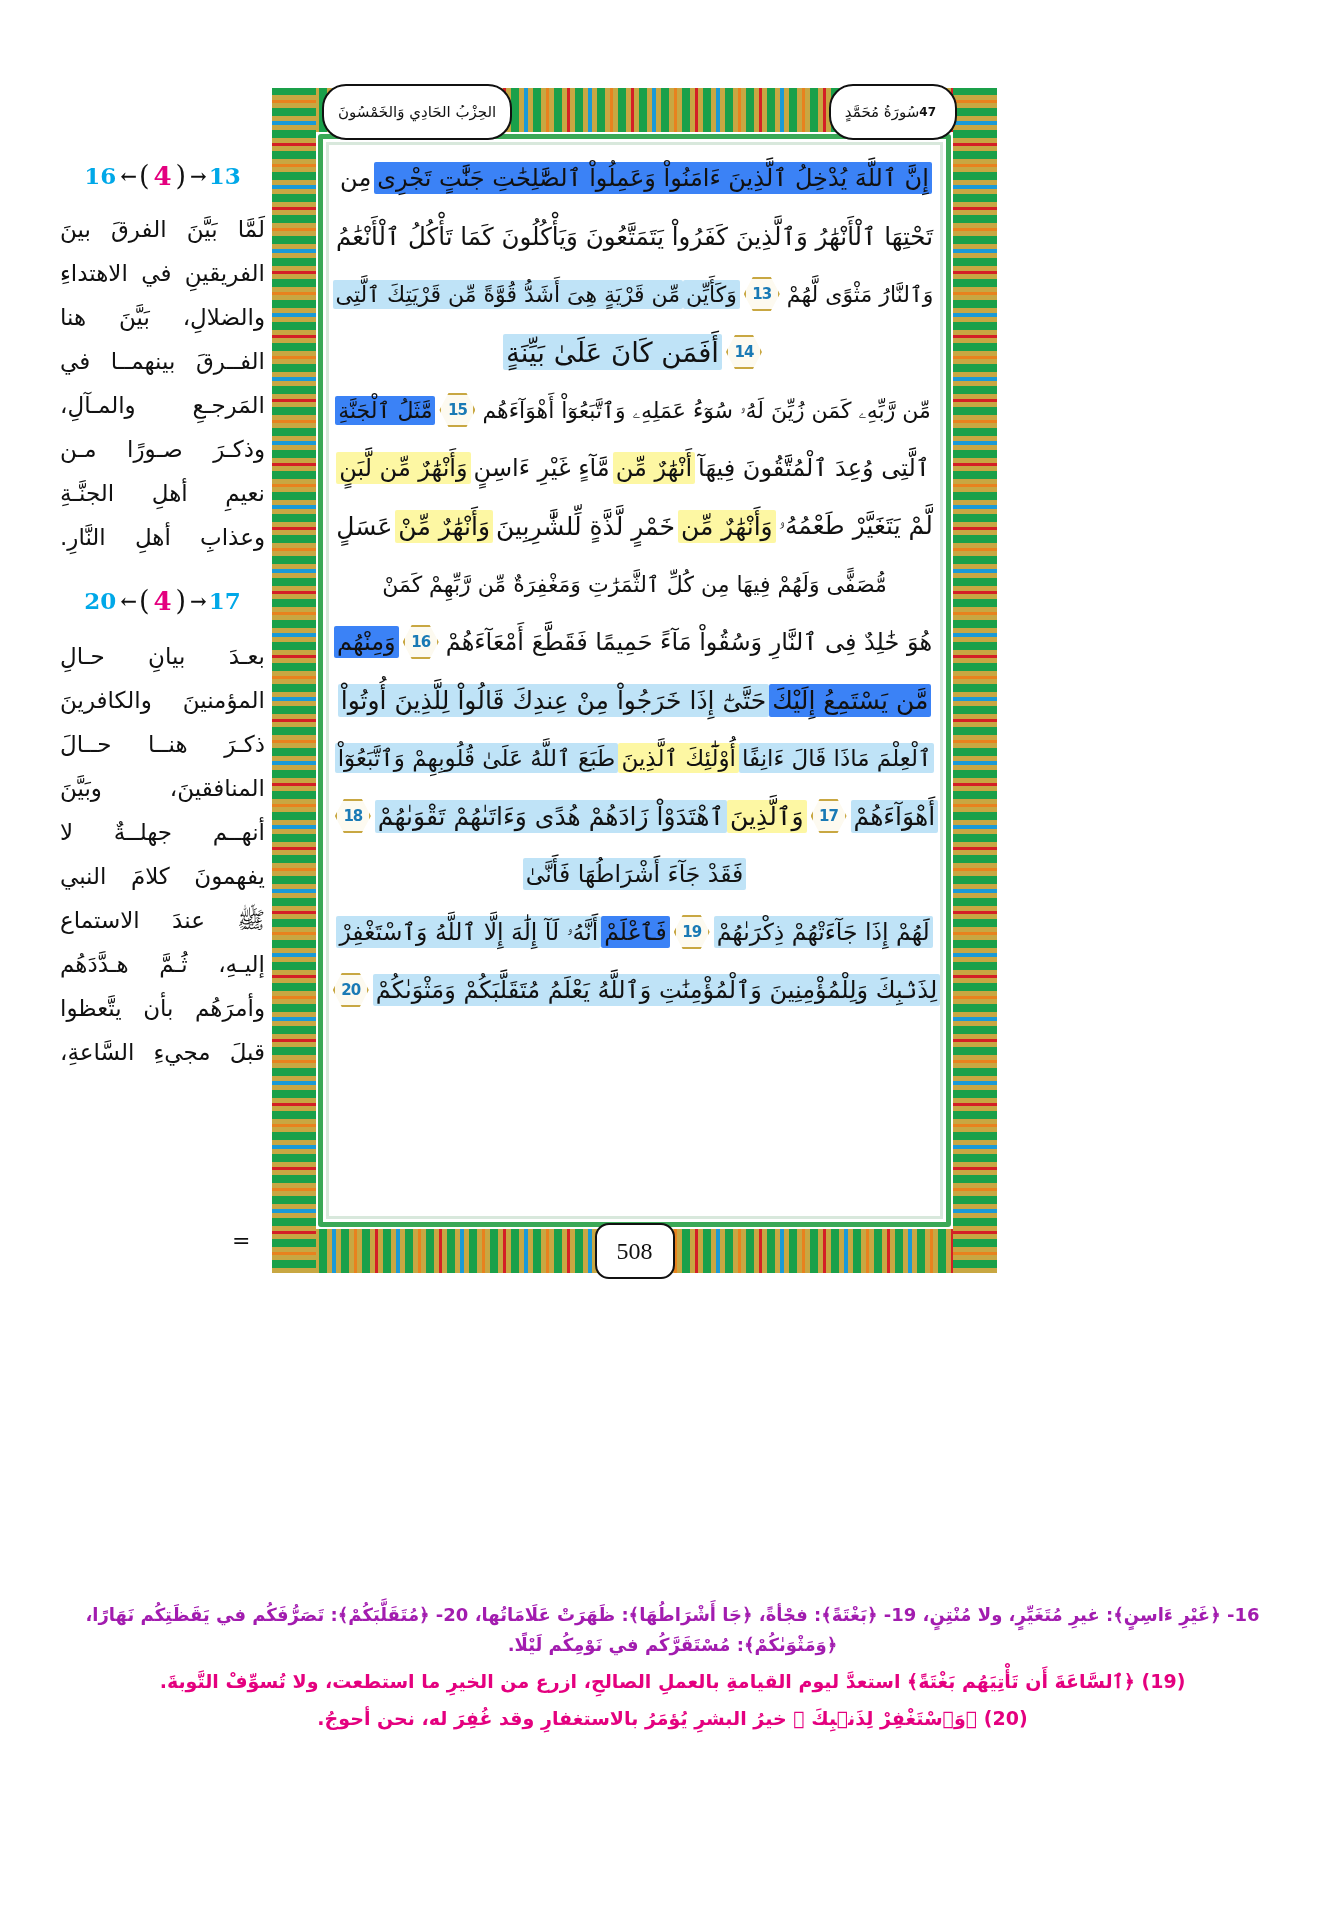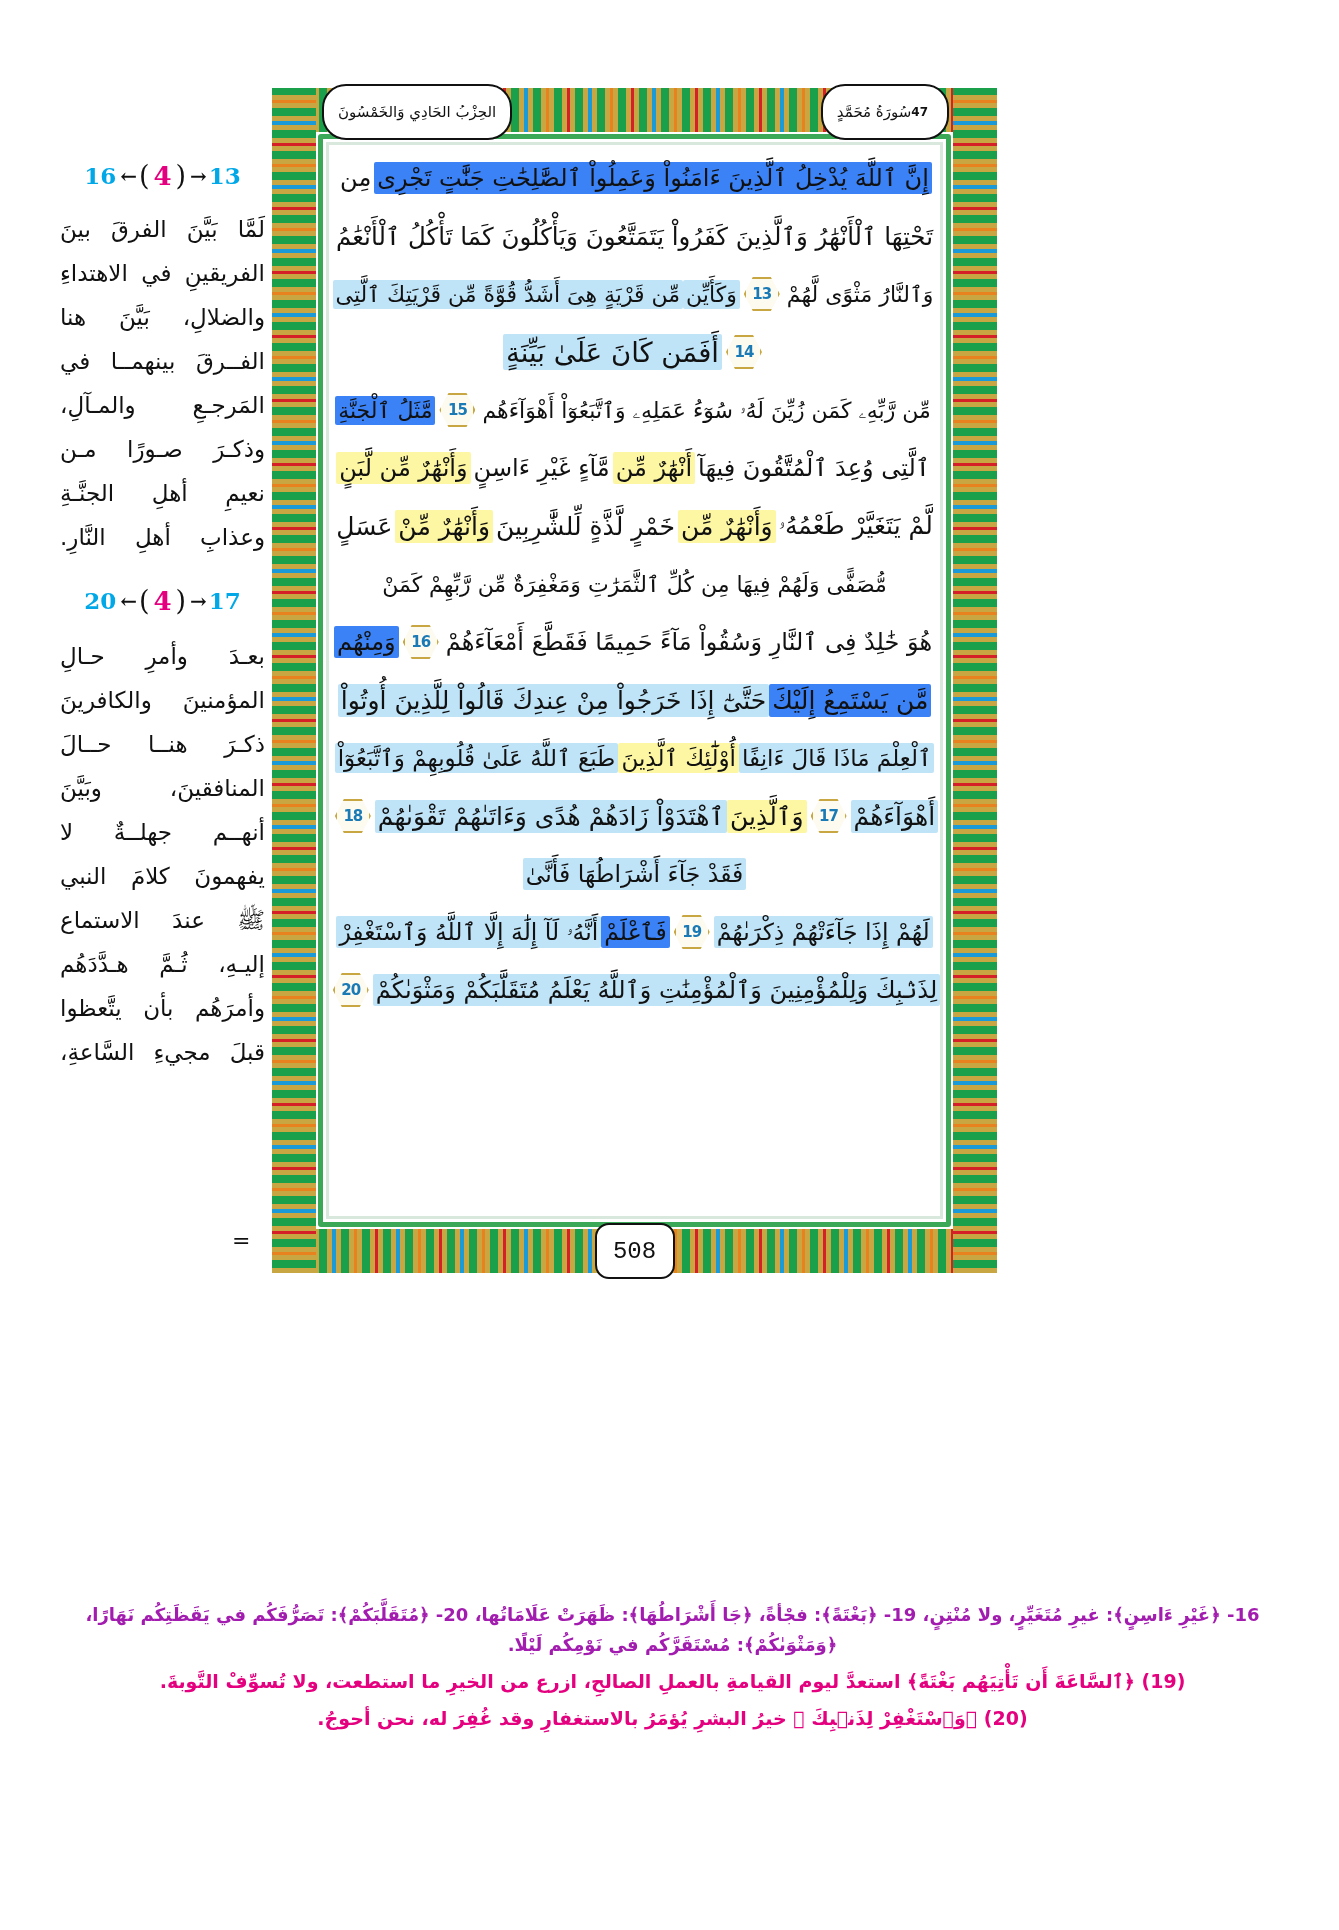--- a/index.html
+++ b/index.html
@@ -110,33 +110,33 @@
     position:absolute;top:-4px;height:52px;
     background:#fff;border:2px solid #111;border-radius:24px;
     display:flex;align-items:center;justify-content:center;
     padding:0 14px;z-index:6;
   }
   .cartouche span{
     font-size:15px;color:#111;direction:rtl;white-space:nowrap;
     font-family:"DejaVu Sans","Liberation Sans",sans-serif;
   }
   #hizb-cart{left:50px;}
-  #surah-cart{right:48px;}
+  #surah-cart{right:40px;}
   #surah-cart .snum{
     font-size:12px;margin-right:5px;color:#111;font-weight:bold;
   }
 
   
   #pagenum{
     position:absolute;left:50%;transform:translateX(-50%);
     bottom:-6px;width:76px;height:52px;background:#fff;
     border:2px solid #111;border-radius:14px;
     display:flex;align-items:center;justify-content:center;
     font-size:24px;color:#111;z-index:6;
-    font-family:Liberation Mono, monospace;
+    font-family:Liberation Serif, serif;
   }
 
   
   #footnotes{
     position:absolute;left:62px;right:56px;top:1600px;
     direction:rtl;text-align:center;
   }
   .fn-blue{
     color:#a21caf;font-size:18px;line-height:30px;font-weight:bold;
     font-family:"DejaVu Sans","Liberation Sans",sans-serif;
@@ -176,21 +176,21 @@
   <div class="sec-head" style="margin-top:26px;">
     <span class="n-blue">20</span>
     <span class="arrow">←</span>
     <span class="paren">(</span>
     <span class="n-mag">4</span>
     <span class="paren">)</span>
     <span class="arrow">→</span>
     <span class="n-blue">17</span>
   </div>
   <div class="sec-body second">
-    <div>بعـدَ وأمرِ حـالِ</div>
+    <div>بعـدَ بيانِ حـالِ</div>
     <div>المؤمنينَ والكافرينَ</div>
     <div>ذكـرَ هنــا حــالَ</div>
     <div>المنافقينَ، وبَيَّنَ</div>
     <div>أنهــم جهلــةٌ لا</div>
     <div>يفهمونَ كلامَ النبي</div>
     <div>ﷺ عندَ الاستماع</div>
     <div>إليـهِ، ثُـمَّ هـدَّدَهُم</div>
     <div>وأمرَهُم بأن يتَّعظوا</div>
     <div>قبلَ مجيءِ السَّاعةِ،</div>
   </div>

